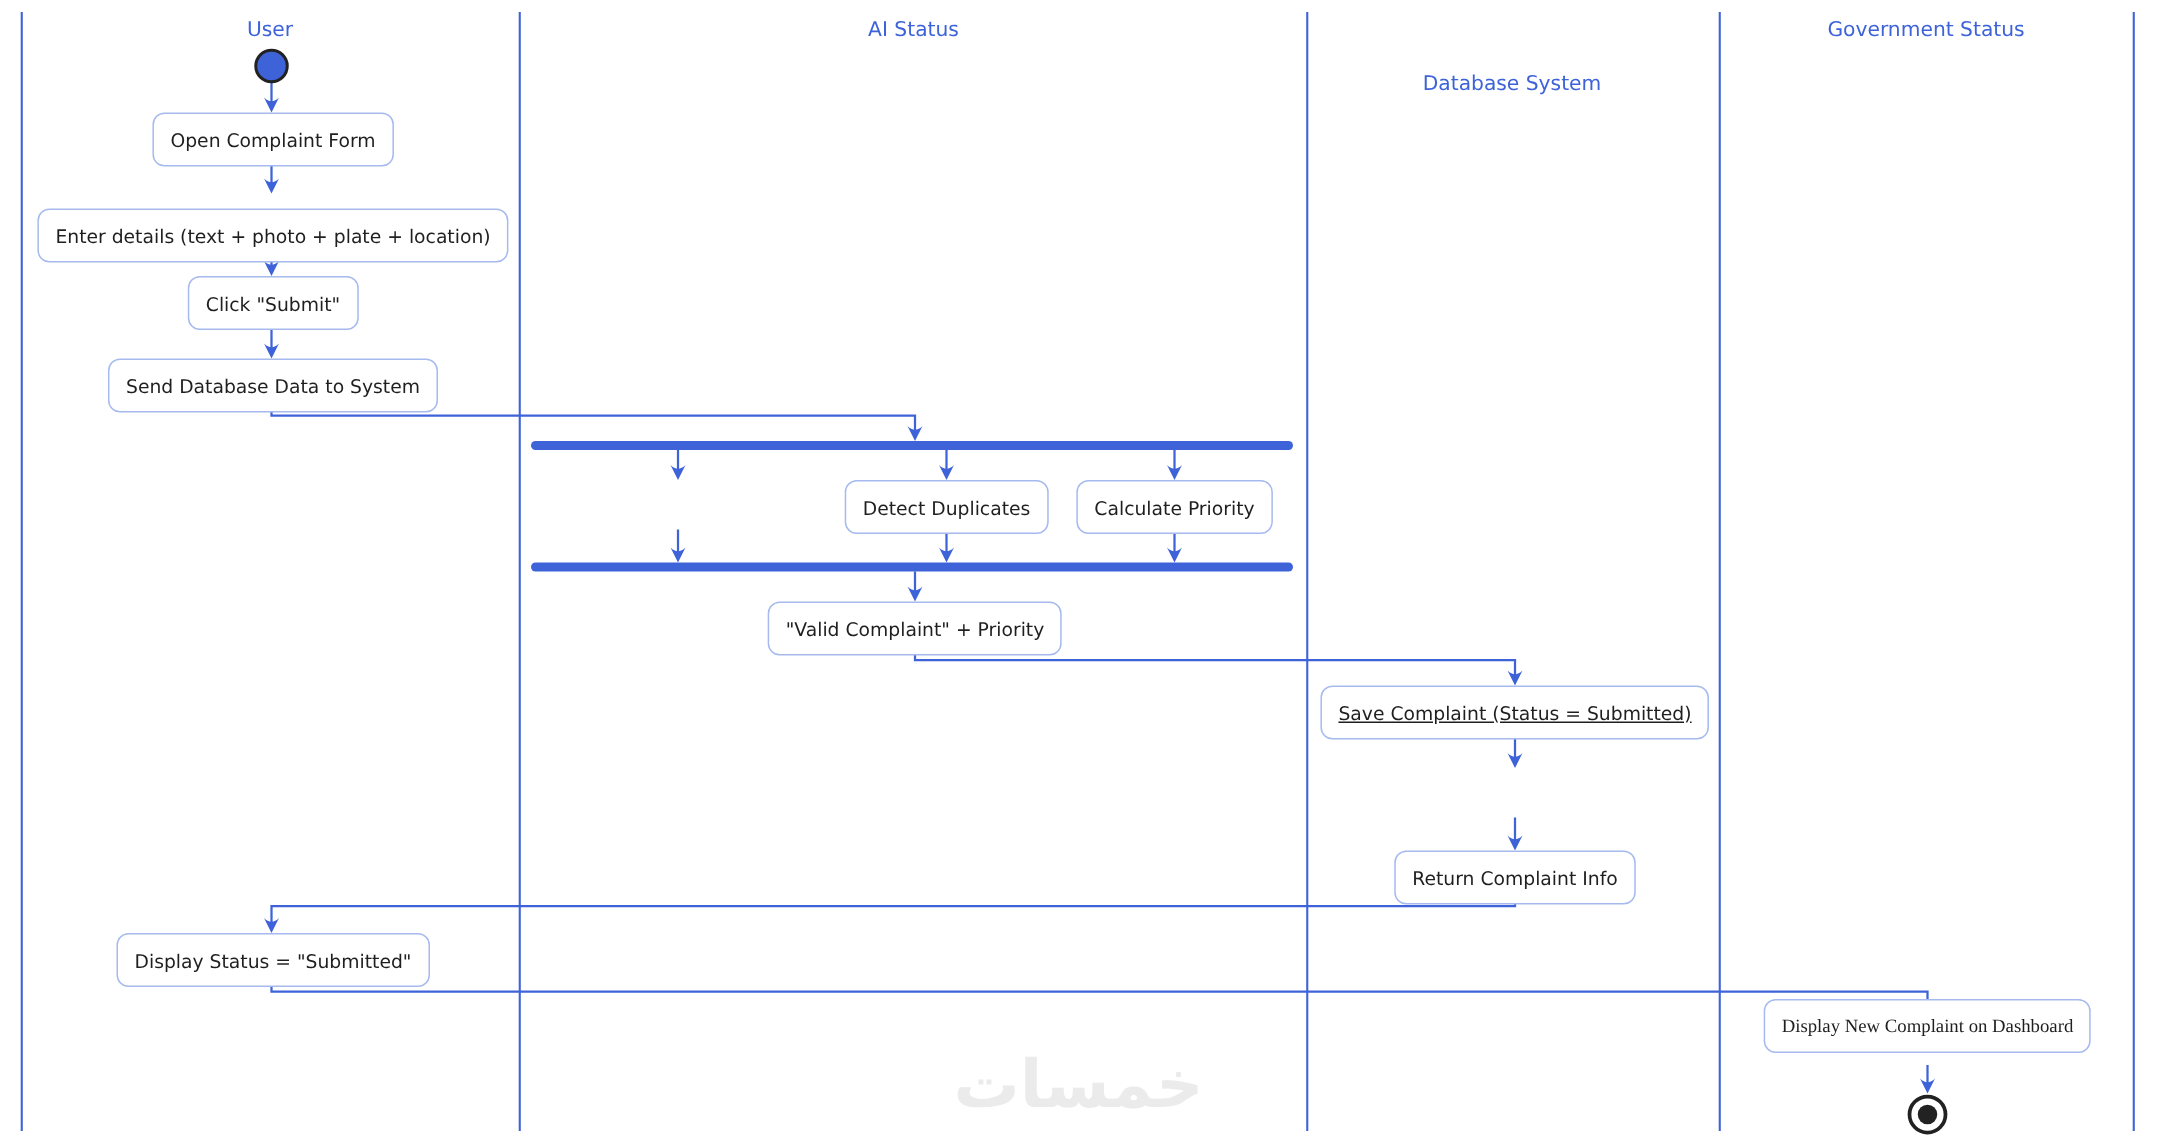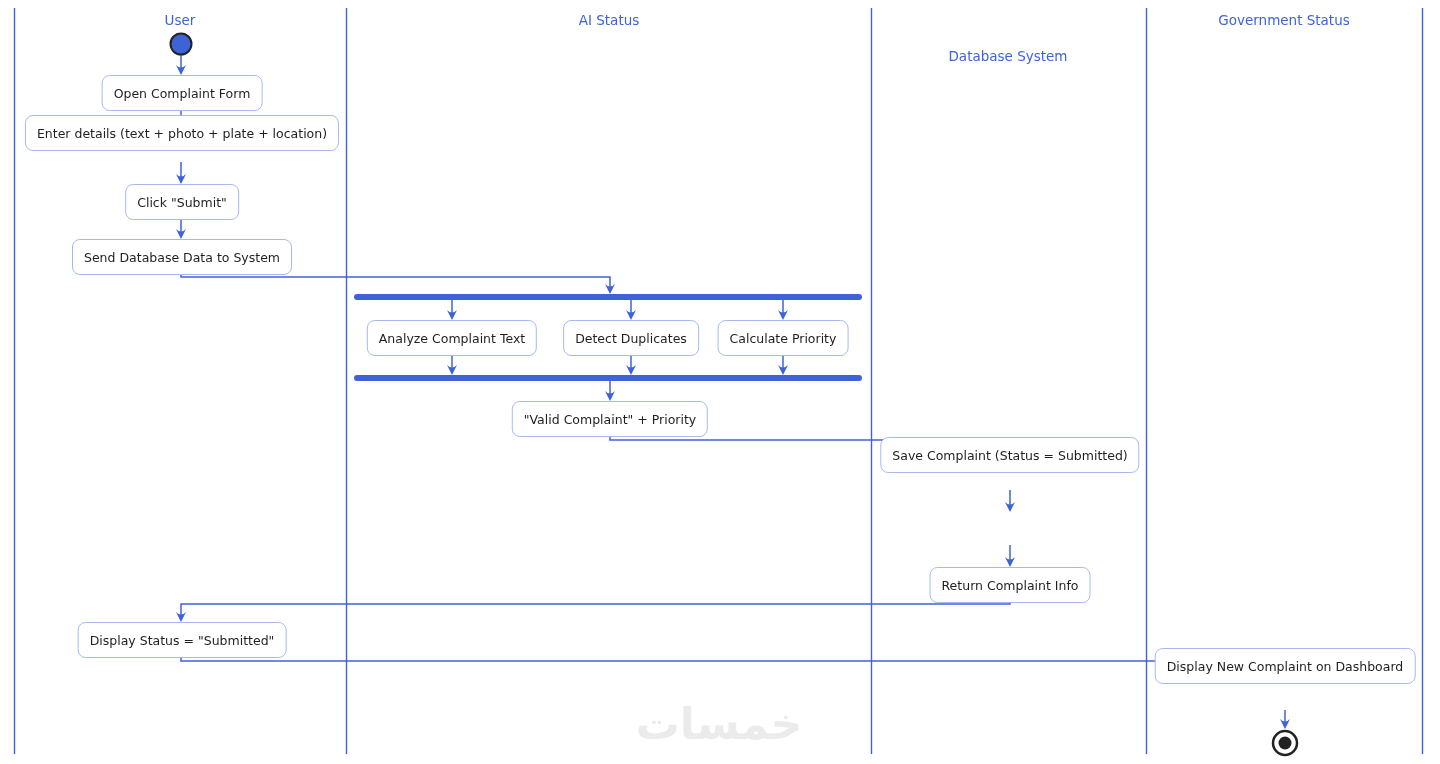--- a/index.html
+++ b/index.html
@@ -127,28 +127,27 @@
       <circle cx="1285" cy="743" r="6.5" fill="#222222"></circle>
     </g>
   </svg>
 
   <div class="lane-title" style="left:180px; top:12px;">User</div>
   <div class="lane-title" style="left:609px; top:12px;">AI Status</div>
   <div class="lane-title" style="left:1008px; top:12px;margin-top:36px;">Database System</div>
   <div class="lane-title" style="left:1284px; top:12px;">Government Status</div>
 
   <div class="node" style="left:182px; top:75px;">Open Complaint Form</div>
-  <div class="node" style="left:182px; top:115px;">Enter details (text + photo + plate + location)</div>
+  <div class="node" style="left:182px; top:139px;">Enter details (text + photo + plate + location)</div>
   <div class="node" style="left:182px; top:184px;">Click "Submit"</div>
   <div class="node" style="left:182px; top:239px;">Send Database Data to System</div>
 
-  <div class="node" style="left:452px; top:320px;">Analyze Complaint Text</div>
   <div class="node" style="left:631px; top:320px;">Detect Duplicates</div>
   <div class="node" style="left:783px; top:320px;text-align:right;">Calculate Priority</div>
   <div class="node" style="left:610px; top:401px;">"Valid Complaint" + Priority</div>
 
-  <div class="node" style="left:1010px; top:437px;">Save Complaint (Status = Submitted)</div>
+  <div class="node" style="left:1010px; top:457px;text-decoration:underline;">Save Complaint (Status = Submitted)</div>
   <div class="node" style="left:1010px; top:567px;">Return Complaint Info</div>
 
   <div class="node" style="left:182px; top:622px;">Display Status = "Submitted"</div>
-  <div class="node" style="left:1285px; top:648px;">Display New Complaint on Dashboard</div>
+  <div class="node" style="left:1285px; top:666px;font-family:Liberation Serif, serif;">Display New Complaint on Dashboard</div>
 
 </div>
 
 </body></html>

